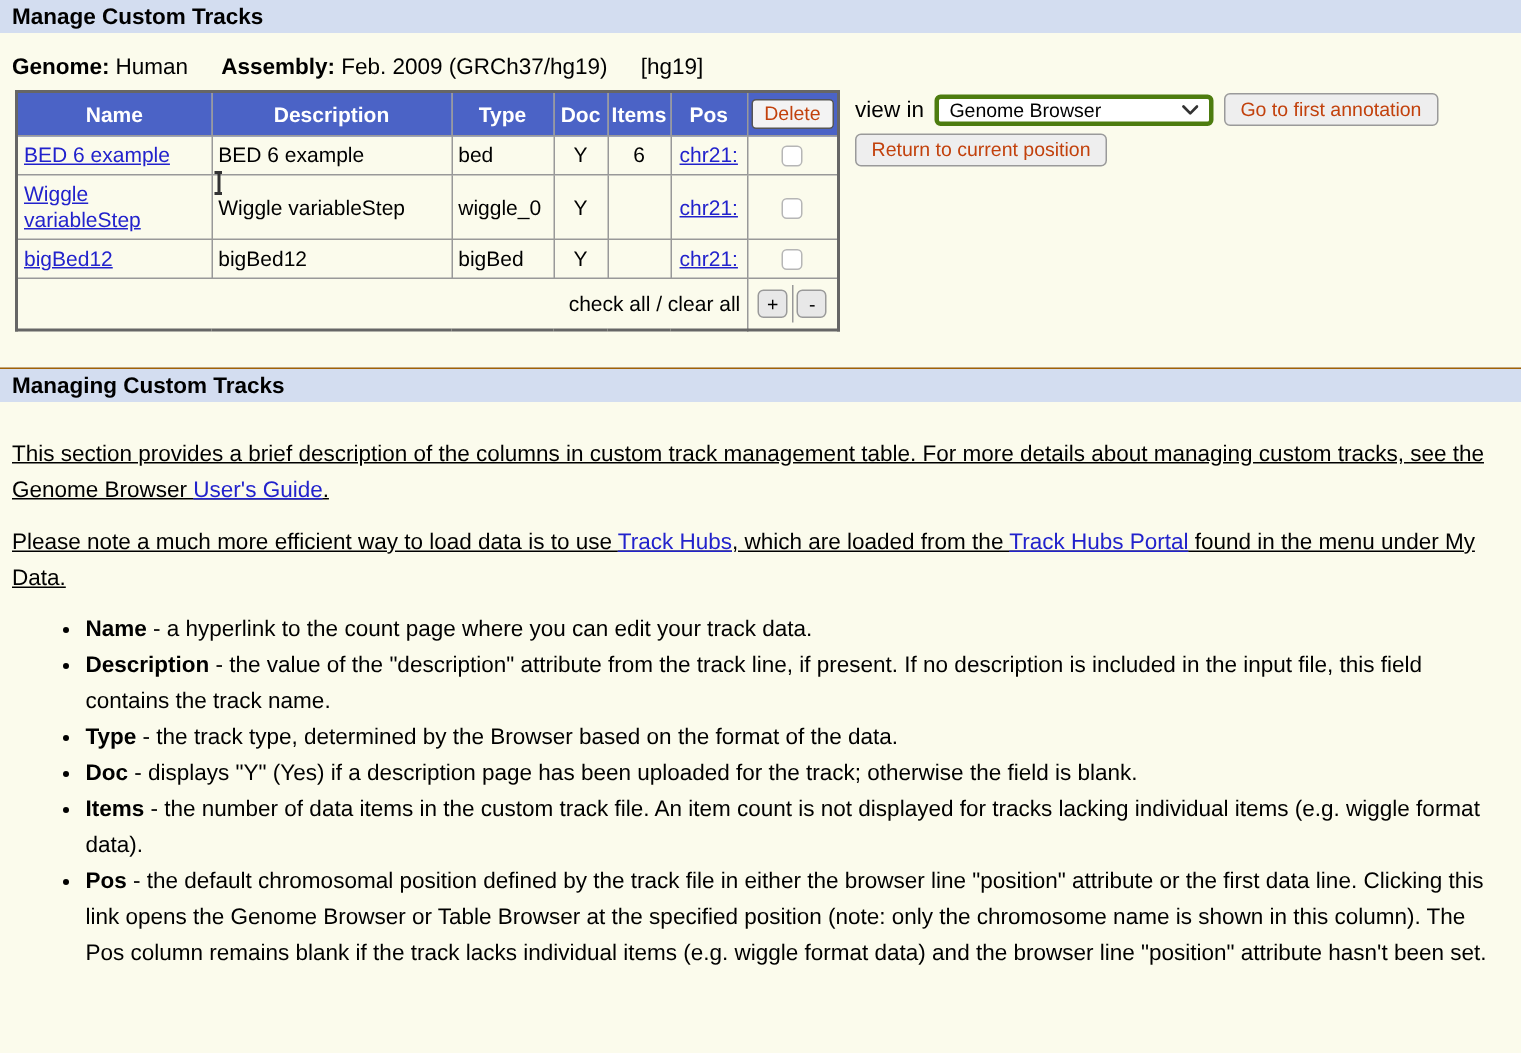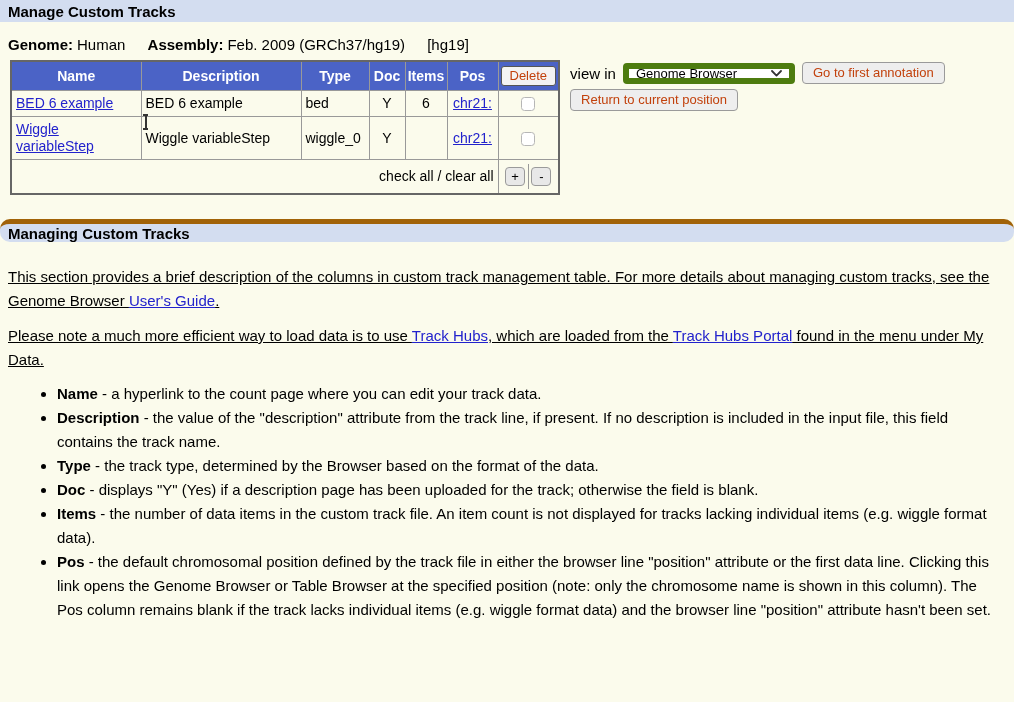--- a/index.html
+++ b/index.html
@@ -6,21 +6,21 @@
   html,body { margin:0; padding:0; }
   body {
     width:1014px; height:702px; position:relative; overflow:hidden;
     background:#fbfbec; color:#000;
     font-family:"Liberation Sans", sans-serif;
   }
   .section-bar {
     background:#d3ddf0; height:22px; display:flex; align-items:center;
     padding-left:8px; font-weight:bold; font-size:15px;
   }
-  .bar2 { margin-top:24px; border-top:5px solid #a16207; height:23px;border-radius:10px; }
+  .bar2 { margin-top:24px; border-top:1px solid #a16207; height:23px; }
   .genome-line { padding:14px 8px 7px 8px; font-size:15px; }
   .genome-line b { margin-right:4px; }
   .sp { display:inline-block; width:18px; }
   .main { display:flex; align-items:flex-start; padding-left:10px; }
 
   table.tracks { border-collapse:collapse; border:2px solid #666; background:transparent; }
   table.tracks th, table.tracks td { border:1px solid #999; font-size:14px; }
   table.tracks th {
     background:#4b63c6; color:#fff; font-weight:bold; padding:4px 2px; text-align:center;
   }
@@ -54,21 +54,21 @@
   .pmbtn {
     width:20px; height:19px; padding:0; line-height:17px; font-size:13px;
     background:#e8e8e8; border:1px solid #9a9a9a; border-radius:4px; cursor:pointer;
     font-family:inherit;
   }
 
   .controls { margin-left:10px; font-size:15px; padding-top:2px; }
   .controls-row1 { display:flex; align-items:center; gap:7px; }
   .select {
     display:inline-flex; align-items:center; justify-content:space-between;
-    width:172px; height:21px; background:#fff; border:6px solid #4d7c0f; border-radius:4px;
+    width:186px; height:21px; background:#fff; border:3px solid #4d7c0f; border-radius:4px;
     padding:0 7px; font-size:13px; cursor:pointer;text-align:right;
   }
   .controls-row2 { margin-top:5px; }
   .controls-row3 { margin-top:12px; margin-left:55px; }
   .btn-add { width:200px; padding:3px 10px; }
 
   .content { padding:0 8px; font-size:15px; line-height:24px; }
   .content p { margin:0;text-decoration:underline; }
   .p1 { margin-top:23px !important; }
   .p2 { margin-top:11px !important; }
@@ -124,20 +124,29 @@
     <tr>
       <td><a class="link">Wiggle variableStep</a></td>
       <td>Wiggle variableStep</td>
       <td>wiggle_0</td>
       <td class="c">Y</td>
       <td class="c"></td>
       <td class="c"><a class="link">chr21:</a></td>
       <td class="c"><input type="checkbox" class="checkbox" style=""></td>
     </tr>
 
+    <tr>
+      <td><a class="link">bigBed12</a></td>
+      <td>bigBed12</td>
+      <td>bigBed</td>
+      <td class="c">Y</td>
+      <td class="c"></td>
+      <td class="c"><a class="link">chr21:</a></td>
+      <td class="c"><input type="checkbox" class="checkbox" style=""></td>
+    </tr>
 
 
     <tr>
       <td colspan="6" class="checkall-cell">check all / clear all</td>
       <td class="pm-cell">
         <div class="pm-wrap">
           <span class="pmbox">
                 <button class="pmbtn">+</button>
               </span>
           <span class="pmbox">

